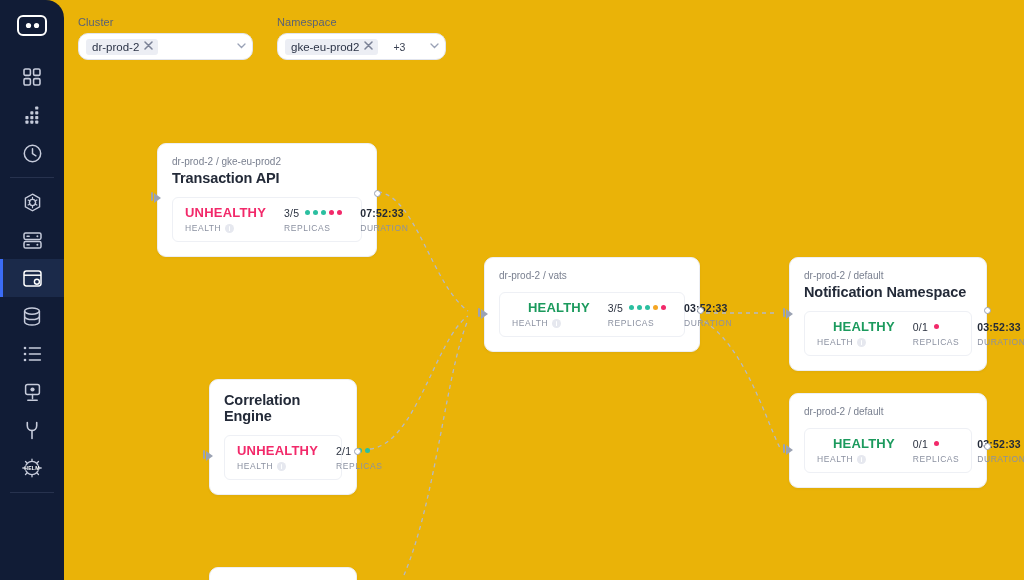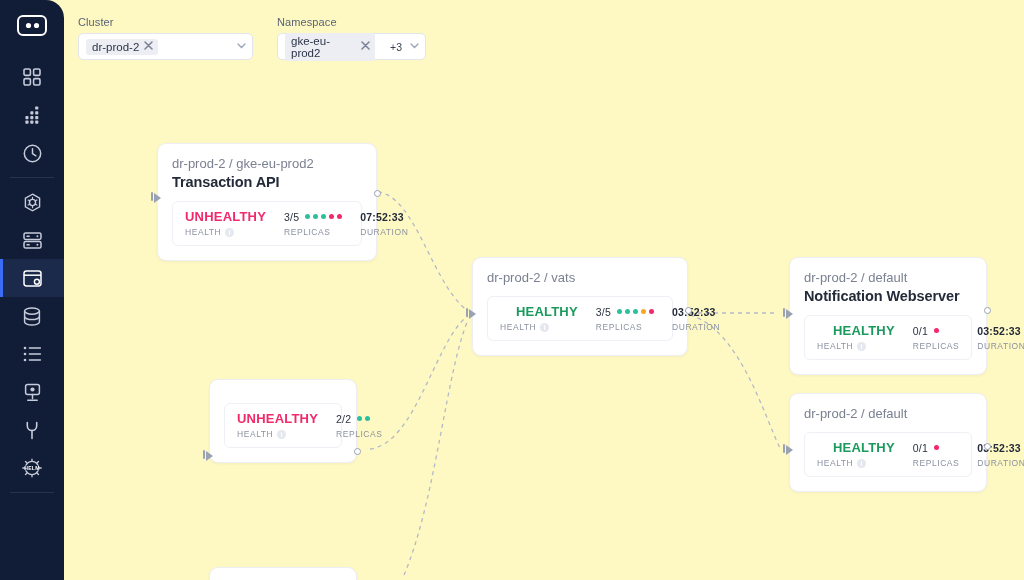--- a/index.html
+++ b/index.html
@@ -2,21 +2,21 @@
 <html><head>
 <meta charset="utf-8">
 <style>
   * { box-sizing: border-box; margin: 0; padding: 0; }
   html, body {
     width: 1024px; height: 580px;
     overflow: hidden;
     font-family: "Liberation Sans", sans-serif;
     background: #ffffff;
   }
-  #app { position: relative; width: 1024px; height: 580px; background: #fef9c3; }
+  #app { position: relative; width: 1024px; height: 580px; background: #eab308; }
 
   
   #sidebar {
     position: absolute; left: 0; top: 0;
     width: 64px; height: 580px;
     background: #111c36;
     border-top-right-radius: 18px;
     border-bottom-right-radius: 0;
     display: flex; flex-direction: column; align-items: center;
     overflow: hidden;
@@ -40,46 +40,46 @@
   .sb-icon { display: block; }
 
   
   .filters { position: absolute; left: 78px; top: 16px; display: flex; gap: 24px; }
   .filter-group { display: flex; flex-direction: column; }
   .filter-label {
     font-size: 11px; color: #5a6275; margin-bottom: 5px; letter-spacing: .1px;
   }
   .select-box {
     height: 27px; background: #ffffff; border: 1px solid #e2e5ee;
-    border-radius: 5px; display: flex; align-items: center;
+    border-radius: 10px; display: flex; align-items: center;
     padding: 0 6px 0 7px; cursor: pointer; gap: 8px;
   }
   .sel-cluster { width: 175px; }
-  .sel-namespace { width: 149px; }
+  .sel-namespace { width: 169px; }
   .chip {
     display: inline-flex; align-items: center; gap: 5px;
     background: #eceef4; border-radius: 3px;
     padding: 2px 5px 2px 6px; font-size: 11.5px; color: #2c3447;
   }
   .chip-x { color: #7b8296; font-size: 11px; line-height: 1; cursor: pointer; }
   .plus-n { font-size: 10.5px; color: #3b4253; margin-left: 7px; }
   .caret { margin-left: auto; color: #9aa2b6; font-size: 9px; line-height: 1; }
 
   
   #canvas { position: absolute; left: 64px; top: 0; width: 960px; height: 580px; }
   #edges { position: absolute; left: 0; top: 0; width: 960px; height: 580px; }
 
   
   .node {
     position: absolute; background: #ffffff;
     border: 1px solid #edeff4; border-radius: 9px;
     box-shadow: 0 1px 3px rgba(30,40,70,.05);
     padding: 12px 14px 14px 14px;
   }
-  .node-sub { font-size: 13px; color: #7a8090; margin-bottom: 3px; }
+  .node-sub { font-size: 10px; color: #7a8090; margin-bottom: 3px; }
   .node-title { font-size: 14.5px; font-weight: bold; color: #232a38; letter-spacing: -.1px; }
   .node-panel {
     margin-top: 11px;
     border: 1px solid #eef0f5; border-radius: 6px;
     padding: 8px 12px 8px 12px;
     display: flex; align-items: flex-start; gap: 18px;
   }
   .metric { display: flex; flex-direction: column; }
   .metric-top { display: flex; align-items: center; gap: 6px; height: 13px; }
   .metric-val { font-size: 13px; font-weight: bold; letter-spacing: .2px; }
@@ -322,21 +322,21 @@
               <span class="metric-val dur">07:52:33</span>
             </div>
           <div class="metric-cap">DURATION</div>
         </div>
       </div>
       <div class="handle-in" style="left:-4px; top:49px;"></div>
       <div class="handle-in-bar" style="left:-7px; top:48px;"></div>
       <div class="handle-out" style="right:-5px; top:46px;"></div>
     </div>
 
-    <div class="node" style="left:408px; top:257px; width:216px;">
+    <div class="node" style="left:420px; top:257px; width:216px;">
       <div class="node-sub">dr-prod-2 / vats</div>
       <div class="node-panel">
         <div class="metric">
           <div class="metric-top">
               <span class="metric-val healthy">HEALTHY</span>
             </div>
           <div class="metric-cap">
             <span>HEALTH</span>
             <span class="info-dot">i</span>
           </div>
@@ -361,21 +361,21 @@
           <div class="metric-cap">DURATION</div>
         </div>
       </div>
       <div class="handle-in" style="left:-4px; top:51px;"></div>
       <div class="handle-in-bar" style="left:-7px; top:50px;"></div>
       <div class="handle-out" style="right:-5px; top:49px;"></div>
     </div>
 
     <div class="node" style="left:725px; top:257px; width:198px;">
       <div class="node-sub">dr-prod-2 / default</div>
-      <div class="node-title">Notification Webserver</div>
+      <div class="node-title">Notification Namespace</div>
       <div class="node-panel">
         <div class="metric">
           <div class="metric-top">
               <span class="metric-val healthy">HEALTHY</span>
             </div>
           <div class="metric-cap">
             <span>HEALTH</span>
             <span class="info-dot">i</span>
           </div>
         </div>
@@ -394,33 +394,34 @@
             </div>
           <div class="metric-cap">DURATION</div>
         </div>
       </div>
       <div class="handle-in" style="left:-4px; top:51px;"></div>
       <div class="handle-in-bar" style="left:-7px; top:50px;"></div>
       <div class="handle-out" style="right:-5px; top:49px;"></div>
     </div>
 
     <div class="node" style="left:145px; top:379px; width:148px;">
+      <div class="node-title">Correlation Engine</div>
       <div class="node-panel">
         <div class="metric">
           <div class="metric-top">
               <span class="metric-val unhealthy">UNHEALTHY</span>
             </div>
           <div class="metric-cap">
             <span>HEALTH</span>
             <span class="info-dot">i</span>
           </div>
         </div>
         <div class="metric">
           <div class="metric-top">
-            <span class="metric-val plain">2/2</span>
+            <span class="metric-val plain">2/1</span>
             <span class="dots">
                 <span class="dot" style="background: rgb(43, 191, 160);"></span>
                 <span class="dot" style="background: rgb(43, 191, 160);"></span>
               </span>
           </div>
           <div class="metric-cap">REPLICAS</div>
         </div>
       </div>
       <div class="handle-in" style="left:-4px; top:71px;"></div>
       <div class="handle-in-bar" style="left:-7px; top:70px;"></div>

